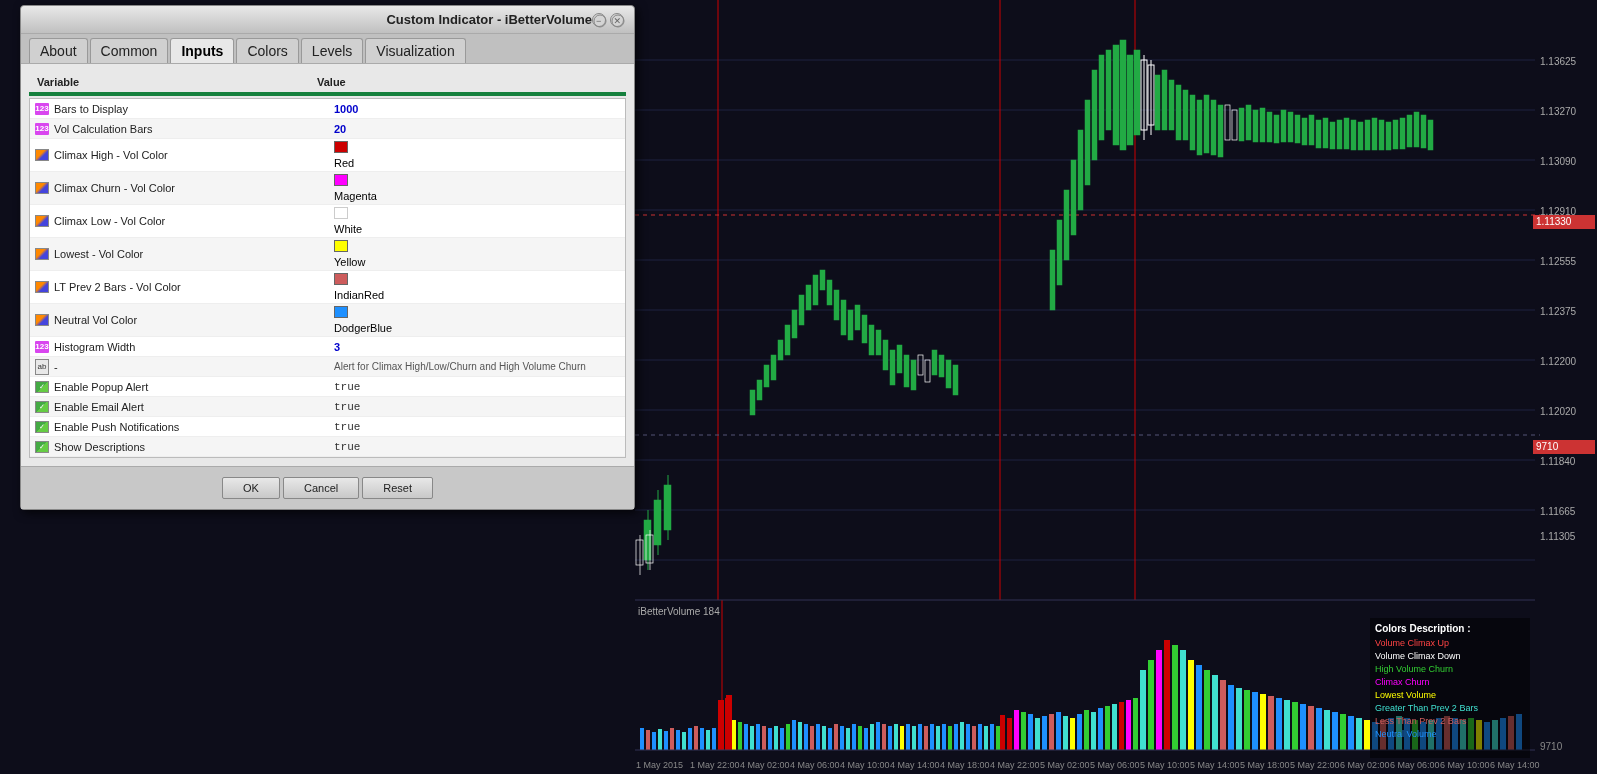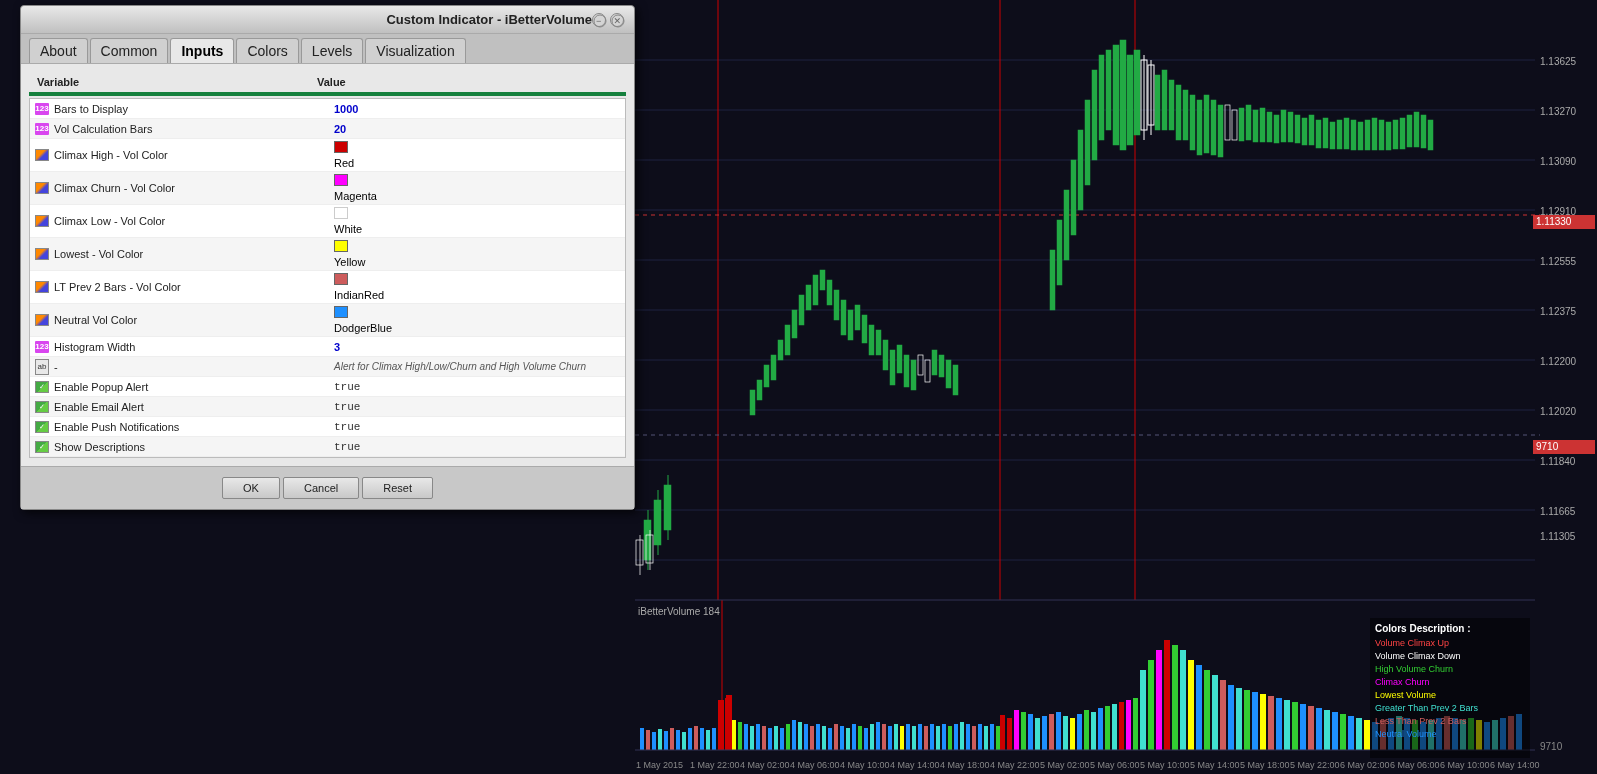--- a/index.html
+++ b/index.html
@@ -212,21 +212,21 @@
       align-items: flex-start;
       gap: 4px;
       flex-direction: column;
     }
     .color-box {
       width: 14px;
       height: 12px;
       border: 1px solid #666;
       display: inline-block;
     }
-    .val-alert { color: #555; font-style: italic; font-size: 10px; }
+    .val-alert { color: #555; font-size: 10px; }
     .val-bool { color: #333; font-family: Liberation Mono, monospace; }
 
     .dialog-footer {
       background: #c8c8c8;
       padding: 10px;
       display: flex;
       justify-content: center;
       gap: 3px;
       border-top: 1px solid #aaa;
     }

